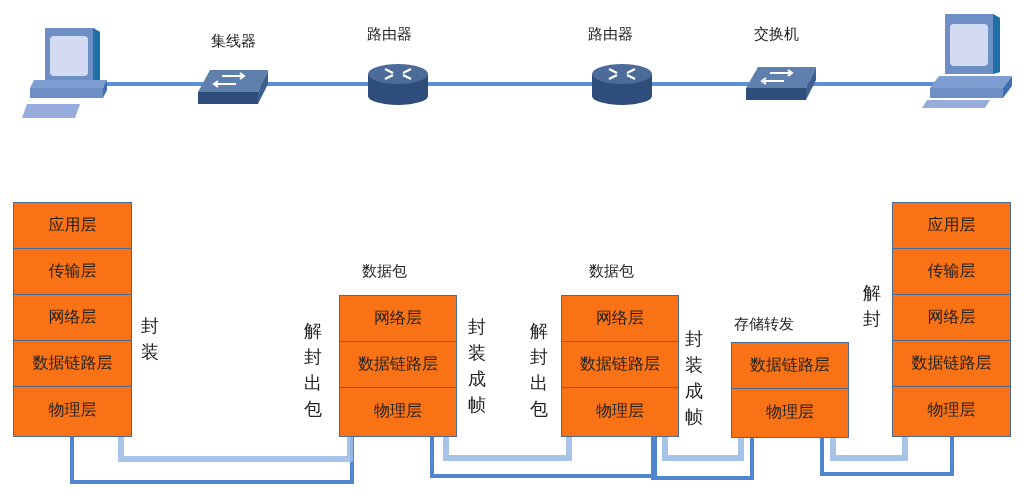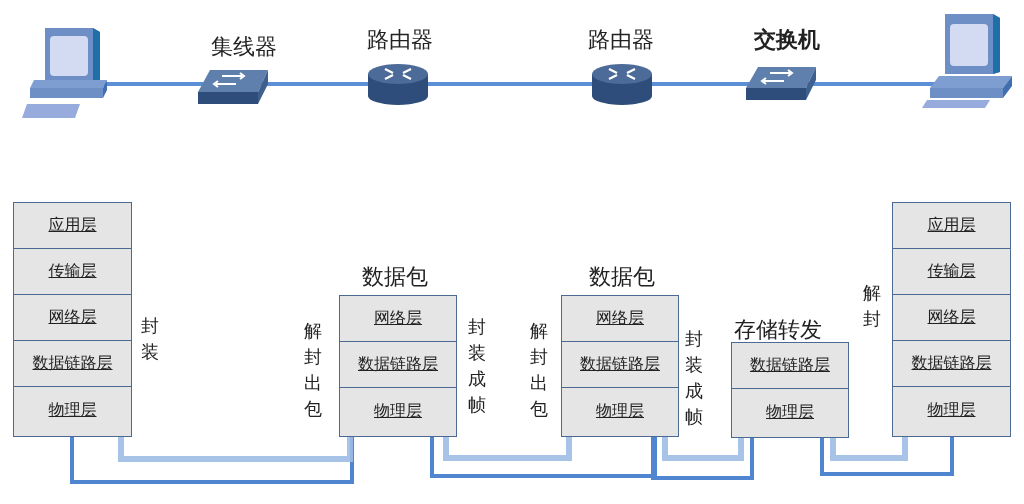--- a/index.html
+++ b/index.html
@@ -1,21 +1,21 @@
 <!DOCTYPE html>
 <html><head>
 <meta charset="utf-8">
 <style>
   html, body { margin:0; padding:0; background:#ffffff; }
   body { width:1024px; height:504px; position:relative; overflow:hidden;
          font-family:"DejaVu Sans", sans-serif; color:#222; }
   #stage { position:absolute; left:0; top:0; width:1024px; height:504px; }
-  .lbl { position:absolute; font-size:22px; color:#222; white-space:nowrap; }
+  .lbl { position:absolute; font-size:15px; color:#222; white-space:nowrap; }
   .vlbl { position:absolute; font-size:18px; color:#222; width:20px; line-height:26px; text-align:center; }
-  .stack { position:absolute; border:1.5px solid #4a6a94; background:#e5e5e5; box-sizing:border-box;text-decoration:underline; }
+  .stack { position:absolute; border:1.5px solid #4a6a94; background:#f97316; box-sizing:border-box; }
   .layer { height:46px; border-bottom:1.2px solid #4a6a94; box-sizing:border-box;
            display:flex; align-items:center; justify-content:center; font-size:16px; color:#222; white-space:nowrap; }
   .layer:last-child { border-bottom:none; }
   svg { position:absolute; left:0; top:0; }
 </style>
 </head>
 <body>
 
 <div id="stage">
 
@@ -79,21 +79,21 @@
     <polyline points="653,436 653,478 752,478 752,436" fill="none" stroke="#4f86cf" stroke-width="4"></polyline>
     <polyline points="822,436 822,474 952,474 952,436" fill="none" stroke="#4f86cf" stroke-width="4"></polyline>
 
     <polyline points="121,222 121,459 350,459 350,320 446,320 446,458 569,458 569,320 665,320 665,458 741,458 741,367 833,367 833,458 905,458 905,235" fill="none" stroke="#9dbde6" stroke-width="6" stroke-opacity="0.9"></polyline>
     <polygon points="898,240 905,224 912,240" fill="#9dbde6"></polygon>
   </svg>
 
   <div class="lbl" style="left:211px;top:32px;">集线器</div>
   <div class="lbl" style="left:367px;top:25px;">路由器</div>
   <div class="lbl" style="left:588px;top:25px;">路由器</div>
-  <div class="lbl" style="left:754px;top:25px;font-weight:bold;">交换机</div>
+  <div class="lbl" style="left:754px;top:25px;">交换机</div>
 
   <div class="stack" style="left:13px;top:202px;width:119px;height:235px;">
     <div class="layer">应用层</div>
     <div class="layer">传输层</div>
     <div class="layer">网络层</div>
     <div class="layer">数据链路层</div>
     <div class="layer">物理层</div>
   </div>
   <div class="vlbl" style="left:140px;top:313px;">
     <div>封</div>

